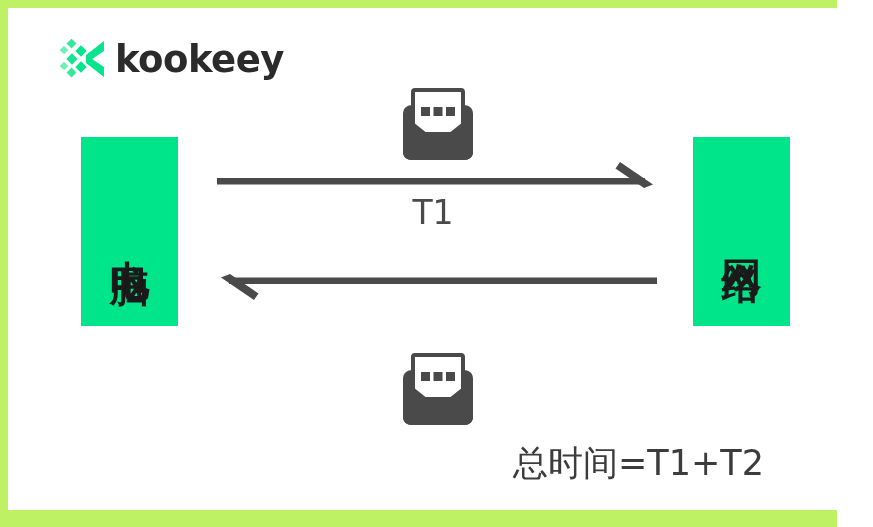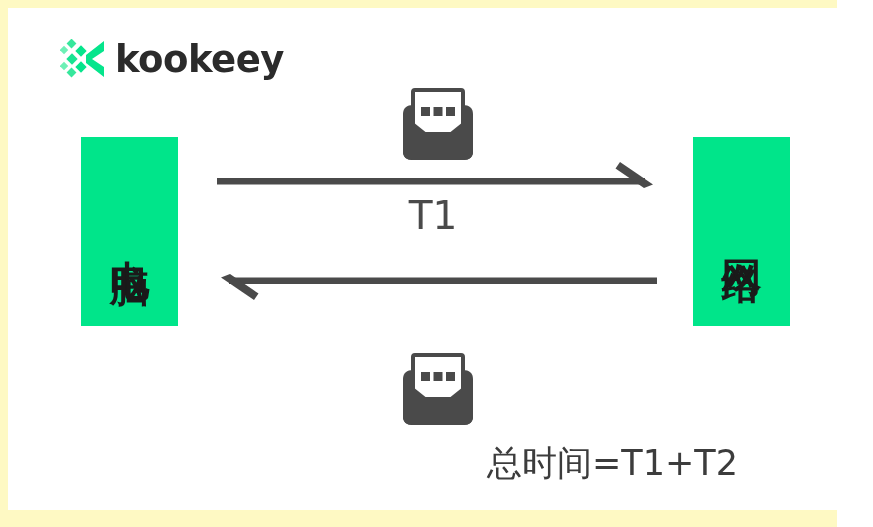--- a/index.html
+++ b/index.html
@@ -8,21 +8,21 @@
     background: #ffffff;
   }
   body {
     font-family: "DejaVu Sans", "Liberation Sans", sans-serif;
   }
 
   #screenshot {
     position: relative;
     width: 837px;
     height: 527px;
-    background: #fef9c3;
+    background: #bef264;
     overflow: hidden;
   }
 
   
   .canvas {
     position: absolute;
     left: 8px;
     top: 8px;
     width: 857px;
     height: 502px;
@@ -80,21 +80,21 @@
     position: absolute;
     overflow: visible;
   }
   .arrow-svg.top    { left: 209px; top: 150px;  width: 440px; height: 40px; }
   .arrow-svg.bottom { left: 209px; top: 256px;  width: 440px; height: 40px; }
 
   
   .t-label {
     position: absolute;
     font-family: "DejaVu Sans", "Liberation Sans", sans-serif;
-    font-size: 39px;
+    font-size: 33px;
     font-weight: 400;
     color: #4a4a4a;
     line-height: 1;
     text-align: center;
     width: 120px;
   }
   .t-label.t1 { left: 365px; top: 188px; }
   .t-label.t2 { left: 365px; top: 294px; }
 
   
@@ -102,21 +102,21 @@
     position: absolute;
     width: 86px;
     height: 78px;
   }
   .envelope.top    { left: 387px; top: 76px;  }
   .envelope.bottom { left: 387px; top: 341px; }
 
   
   .formula {
     position: absolute;
-    left: 479px;
+    left: 505px;
     top: 432px;
     font-family: "DejaVu Sans", "Liberation Sans", sans-serif;
     font-size: 35px;
     font-weight: 400;
     color: #3c3c3c;
     white-space: nowrap;
     letter-spacing: 0px;
   }
 </style>
 </head>

